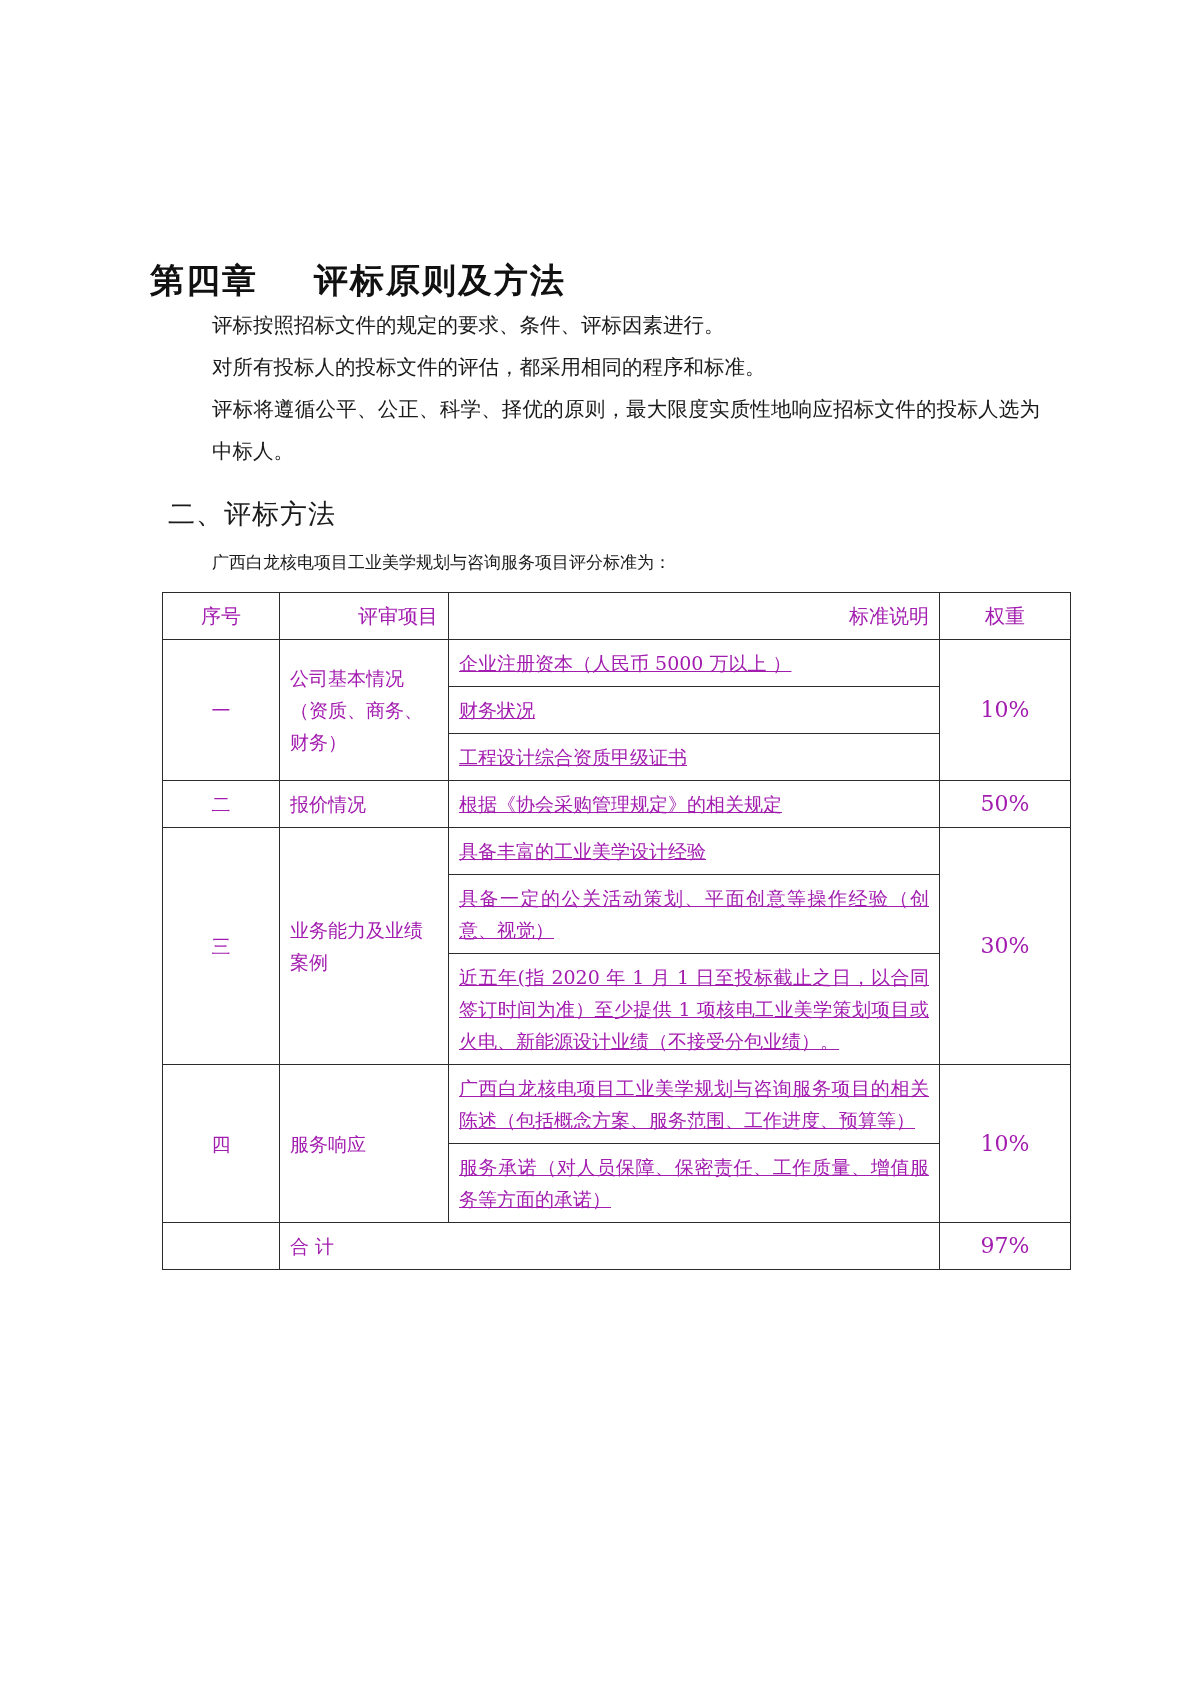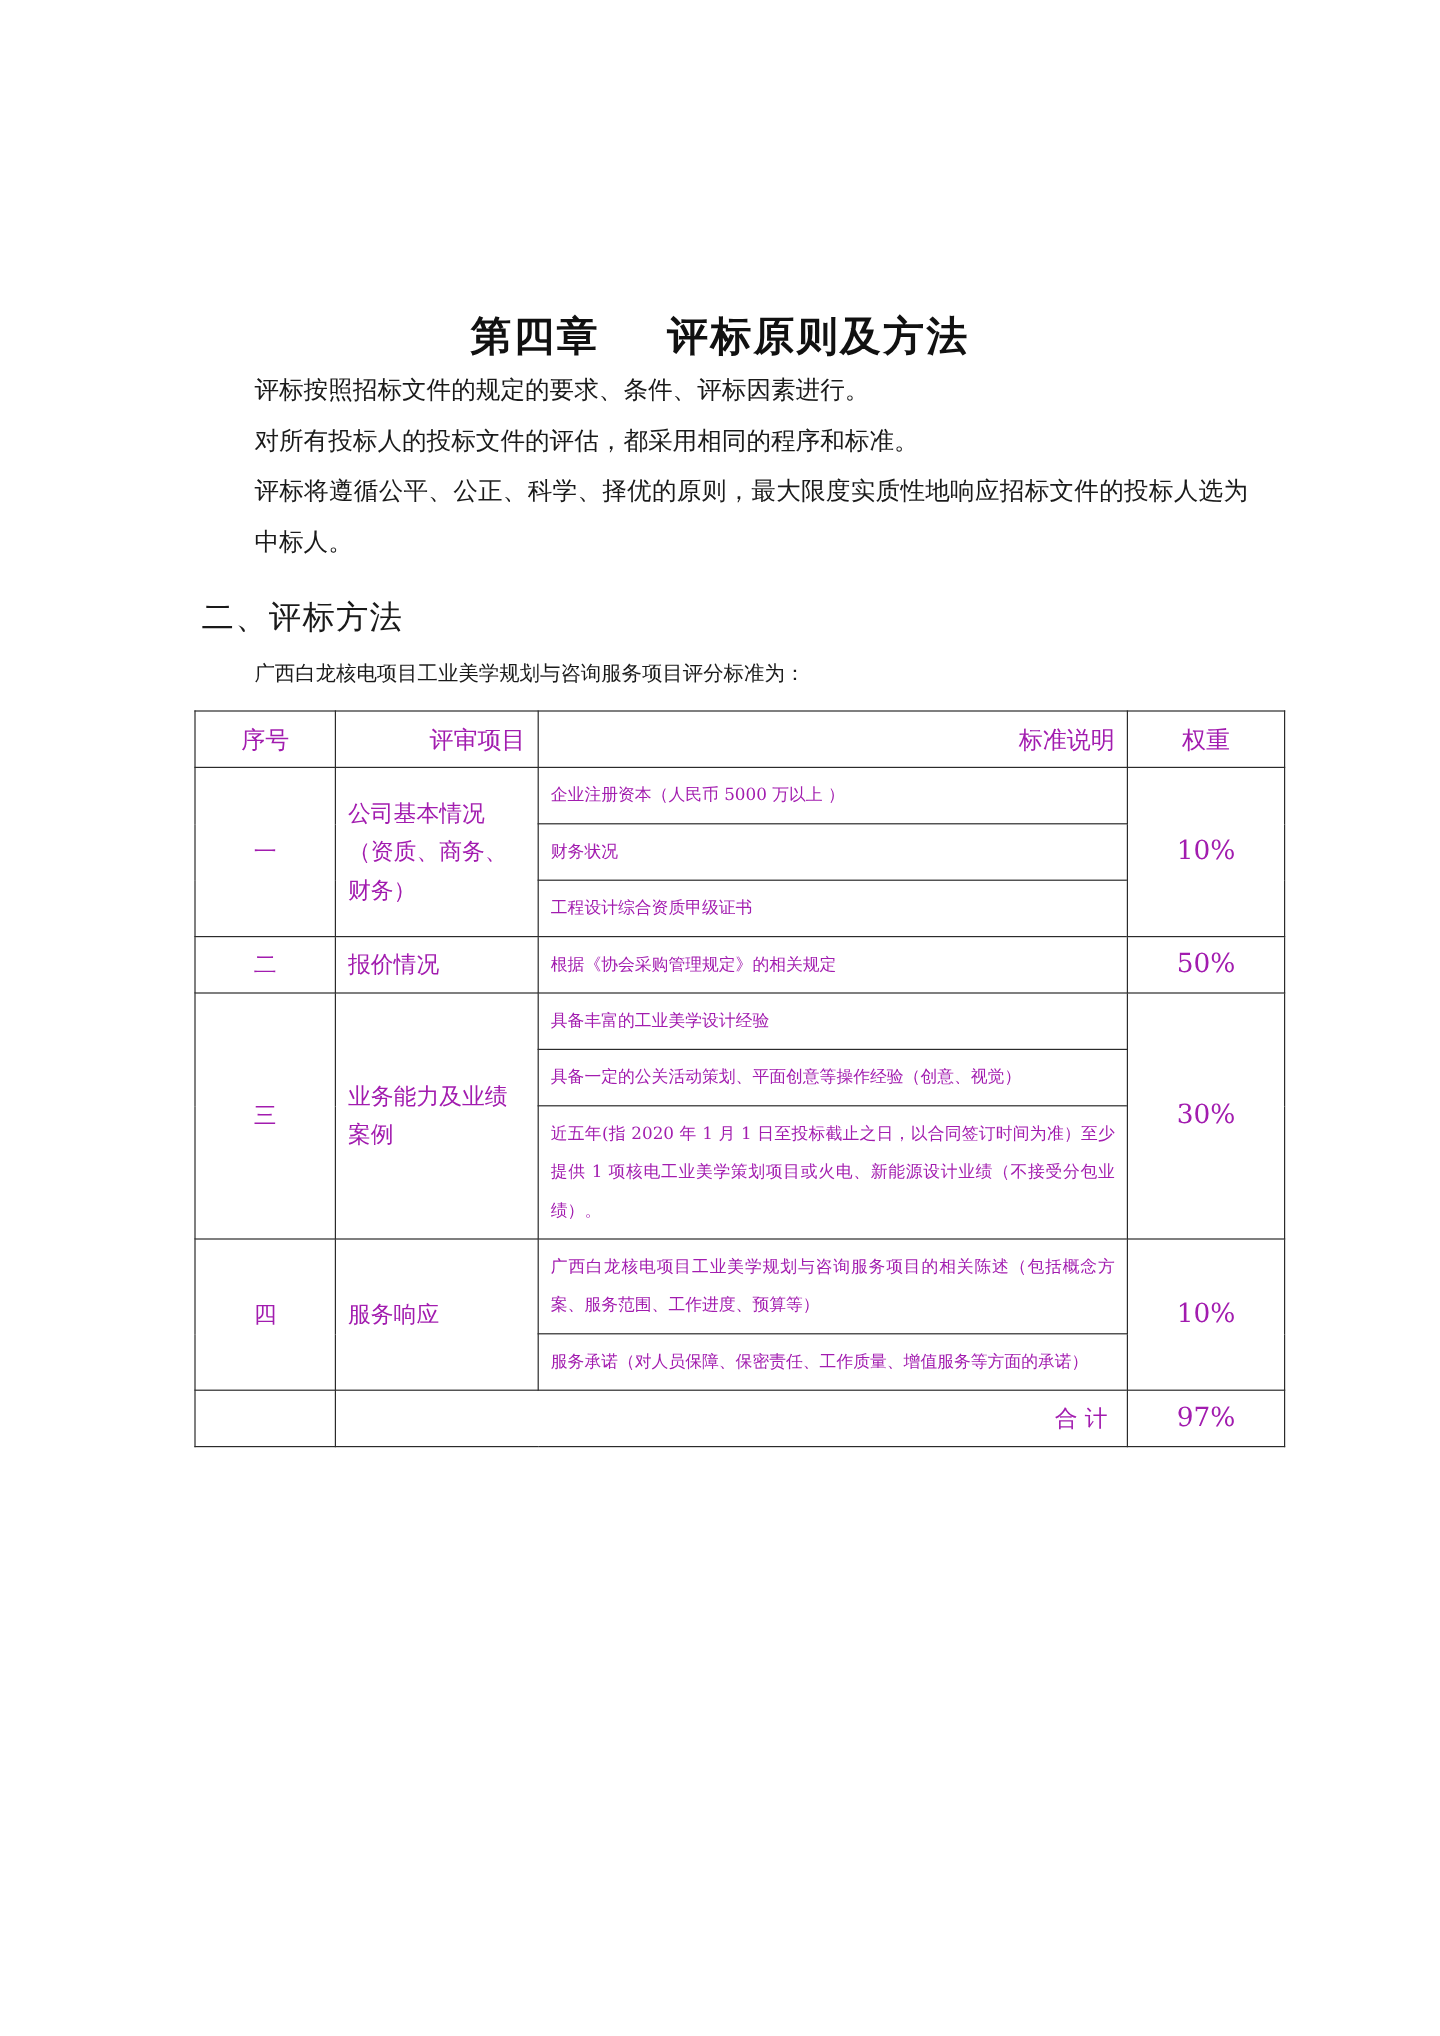--- a/index.html
+++ b/index.html
@@ -17,21 +17,21 @@
   }
   .page {
     position: absolute;
     left: 0; top: 0;
     width: 1200px;
     height: 1697px;
     box-sizing: border-box;
     padding: 0 150px;
   }
   .doc-title {
-    text-align: center;
+    text-align: left;
     font-size: 34px;
     font-weight: bold;
     letter-spacing: 2px;
     margin-top: 258px;
     margin-bottom: 0;
     font-family: "DejaVu Serif", "Liberation Serif", serif;
     color: #111;
   }
   .doc-title .gap {
     display: inline-block;
@@ -100,28 +100,29 @@
   }
   td.center { text-align: center; }
   td.item-cell {
     text-align: left;
     padding-left: 12px;
     line-height: 34px;
   }
   td.desc-cell {
     text-align: justify;
     line-height: 34px;
-    font-size: 14px;
+    font-size: 19px;
+    text-decoration: underline;
   }
   td.weight-cell {
     text-align: center;
     font-size: 22px;
   }
   td.total-label {
-    text-align: right;
+    text-align: left;
     letter-spacing: 6px;
   }
 </style>
 </head>
 <body>
 
 <div class="page">
 
   <h1 class="doc-title">
     <span>第四章</span><span class="gap"></span><span>评标原则及方法</span>

